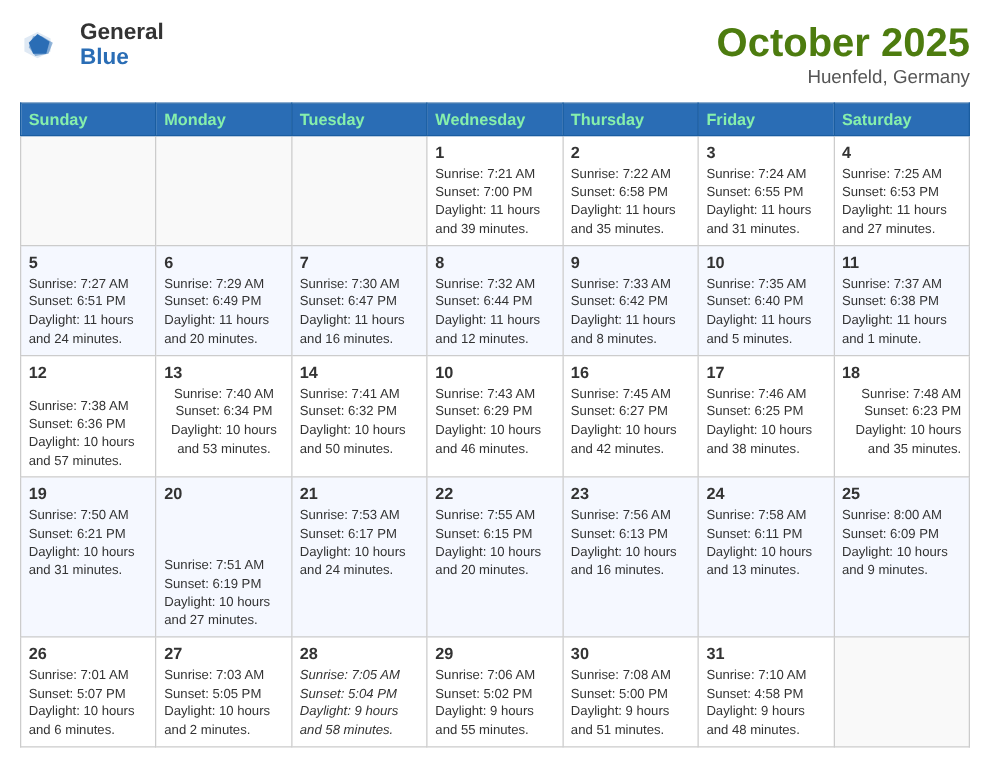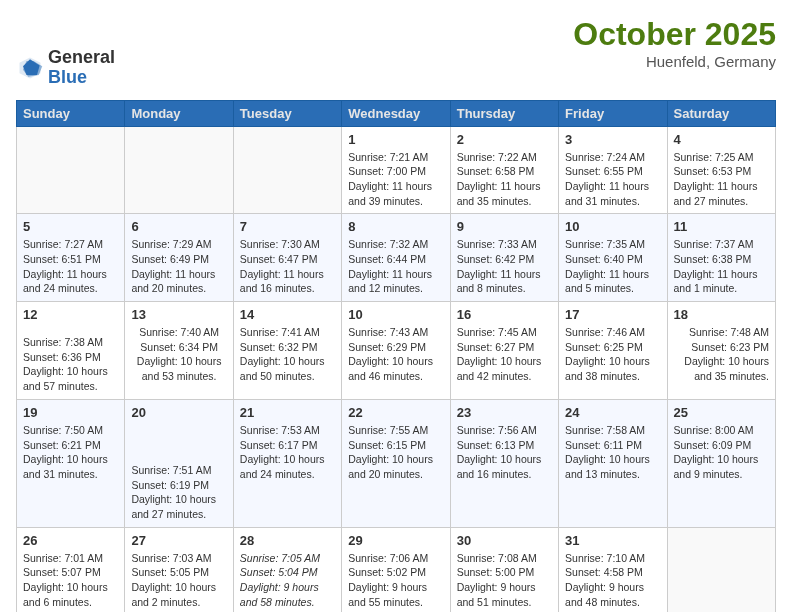--- a/index.html
+++ b/index.html
@@ -12,22 +12,21 @@
     }
     .header {
       display: flex;
       justify-content: space-between;
       align-items: flex-start;
       margin-bottom: 12px;
     }
     .logo {
       display: flex;
       align-items: center;
-      gap: 4px;
-      margin-top: 32px;
+      gap: 20px;
     }
     .logo-text {
       display: flex;
       flex-direction: column;
       line-height: 1.1;
     }
     .logo-general {
       font-size: 18px;
       font-weight: bold;
       color: #333;
@@ -53,21 +52,21 @@
       font-size: 15px;
       color: #555;
     }
     .calendar {
       width: 100%;
       border-collapse: collapse;
       border: 1px solid #ccc;
     }
     .calendar th {
       background: #2a6db5;
-      color: #e5e5e5;
+      color: #86efac;
       font-size: 13px;
       font-weight: bold;
       padding: 5px 6px;
       text-align: left;
       border: 1px solid #1a5da0;
     }
     .calendar td {
       border: 1px solid #ccc;
       vertical-align: top;
       padding: 5px 6px;

